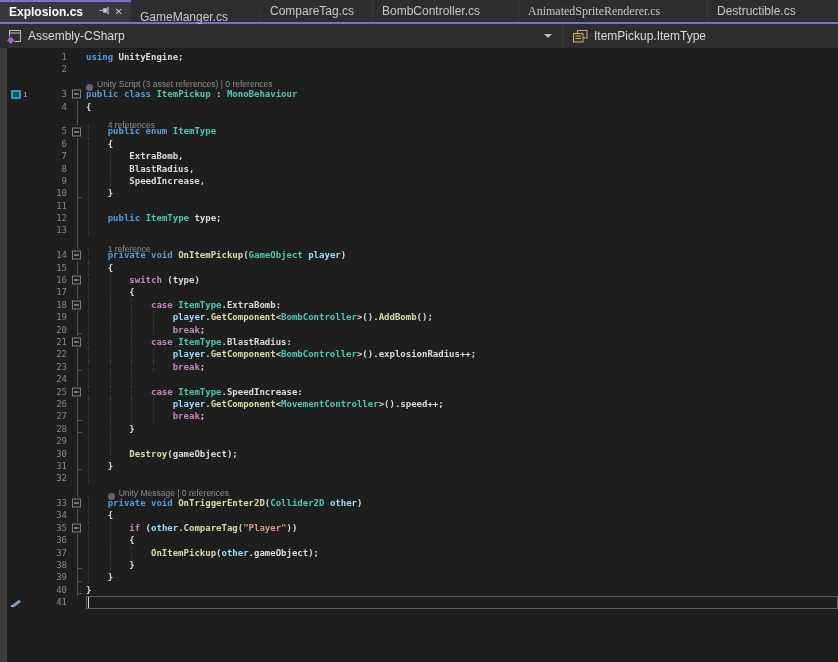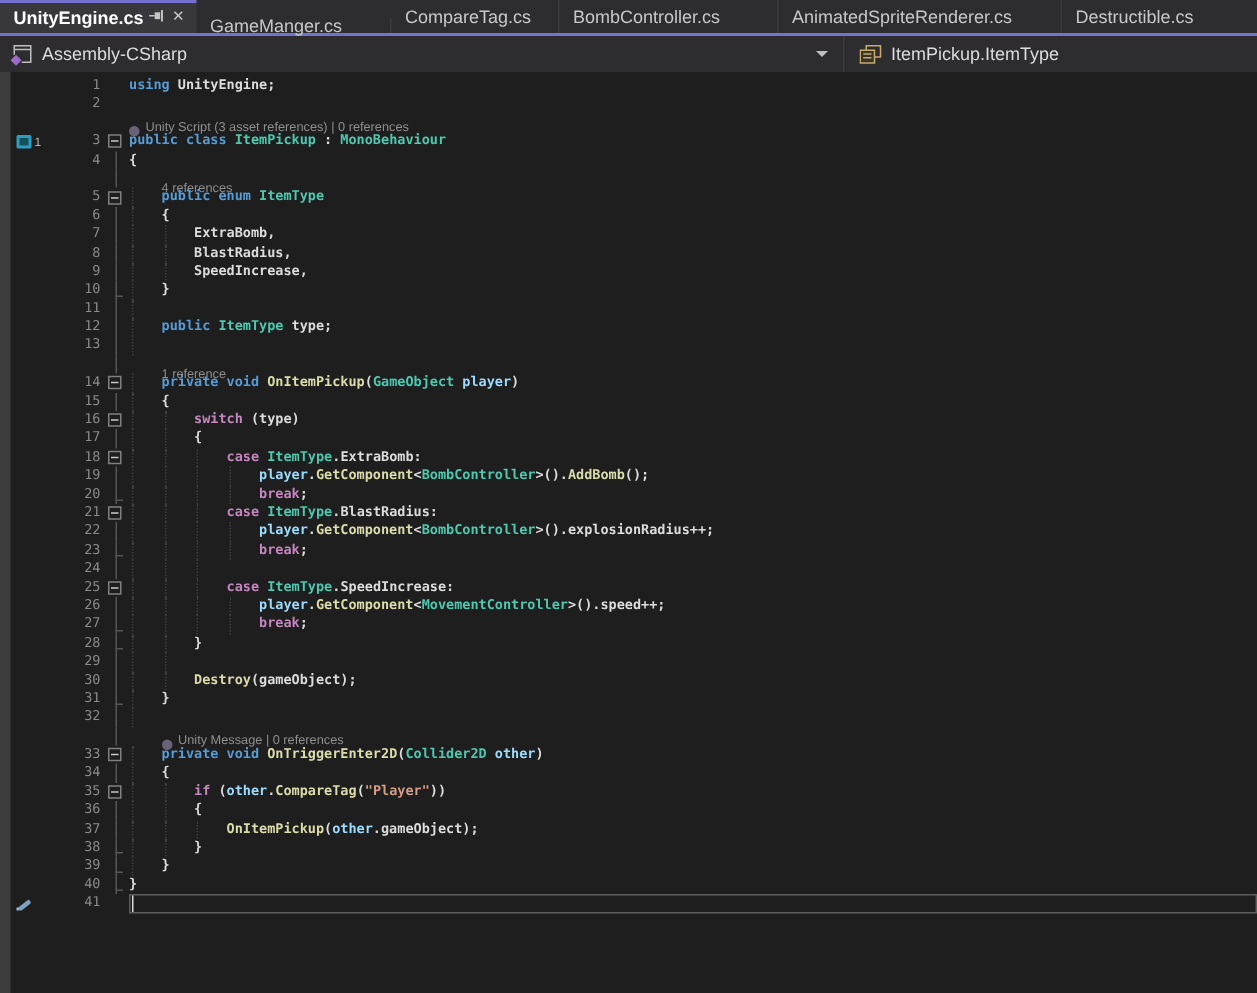--- a/index.html
+++ b/index.html
@@ -13,21 +13,21 @@
              border-bottom:2px solid #7472CE; flex:none; }
   .tab { display:flex; align-items:center; padding:0 8px 0 9px; color:#C8C8C8;
          font-size:12px; border-right:1px solid #3A3A3E; cursor:default; flex:none; }
   .tab .tab-label { white-space:nowrap; overflow:hidden; }
   .tab.active { background:#37373C; color:#FFFFFF; font-weight:bold;
                 border-top:2px solid #7472CE; border-right:none; }
   .tab:nth-child(1){ width:131px; }
   .tab:nth-child(2){ width:130px;margin-top:12px; }
   .tab:nth-child(3){ width:112px; }
   .tab:nth-child(4){ width:146px; }
-  .tab:nth-child(5){ width:189px; }
+  .tab:nth-child(5){ width:189px;font-family:Liberation Serif, serif; }
   .tab:nth-child(6){ width:130px; border-right:none; }
   .tab-icons { margin-left:auto; display:flex; align-items:center; gap:5px; }
   .close-x { color:#C5C5C5; font-size:10px; font-weight:normal; line-height:1; }
 
   
   .nav-bar { height:24px; background:#2D2D30; display:flex; align-items:center; flex:none; }
   .nav-project { flex:0 0 562px; display:flex; align-items:center; gap:6px;
                  padding-left:7px; color:#DCDCDC; font-size:12px; }
   .nav-chevron { margin-left:auto; margin-right:10px; width:0; height:0;
                  border-left:4px solid transparent; border-right:4px solid transparent;
@@ -94,21 +94,21 @@
   .caret { position:absolute; left:2px; top:1px; bottom:1px; width:1px;
            background:#DCDCDC; }
 </style>
 </head>
 <body>
 
 <div class="window">
 
   <div class="tab-bar">
       <div class="tab active">
-        <span class="tab-label">UnityEngine.cs</span>
+        <span class="tab-label">Explosion.cs</span>
         <span class="tab-icons">
           <span><svg width="11" height="11" viewBox="0 0 12 12">
               <line x1="0.5" y1="6" x2="4.5" y2="6" stroke="#C5C5C5"></line>
               <rect x="4.5" y="3.5" width="4" height="5" fill="#C5C5C5"></rect>
               <line x1="9.8" y1="1.8" x2="9.8" y2="10.2" stroke="#C5C5C5" stroke-width="1.4"></line>
             </svg></span>
           <span class="close-x">✕</span>
         </span>
       </div>
       <div class="tab">

